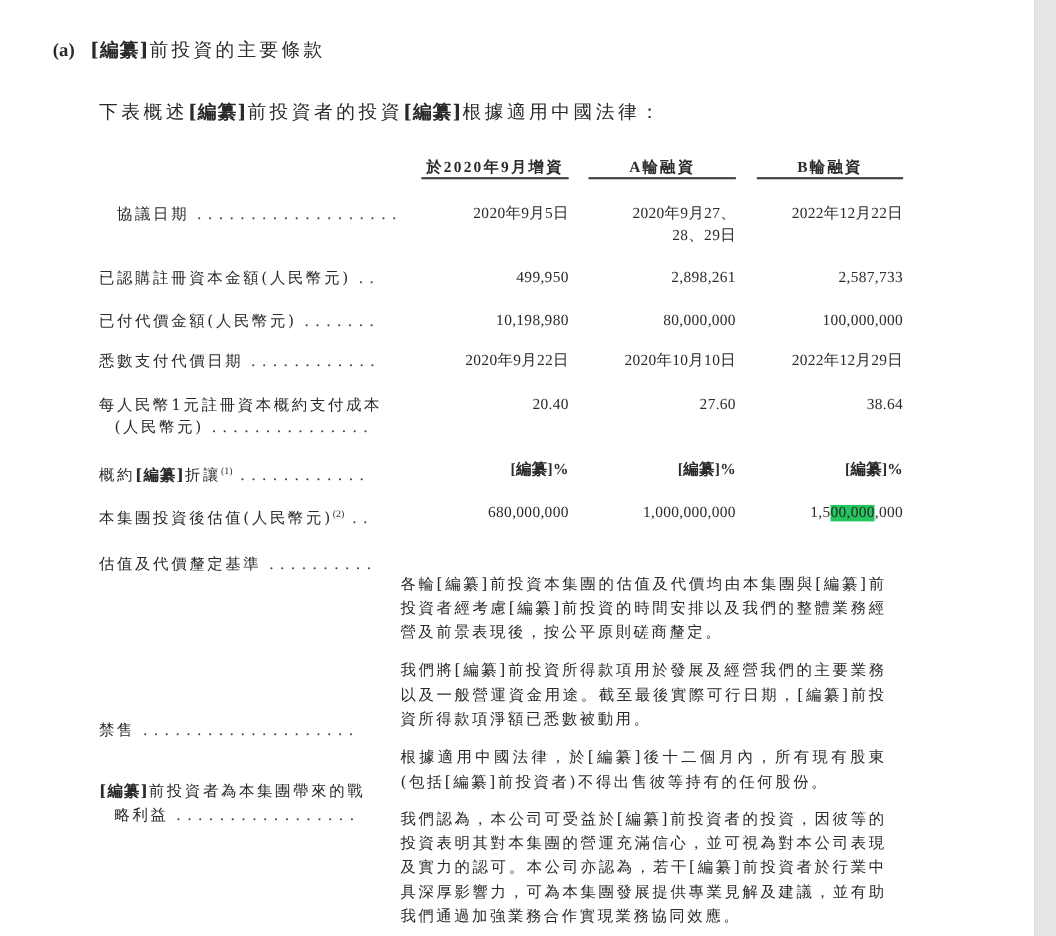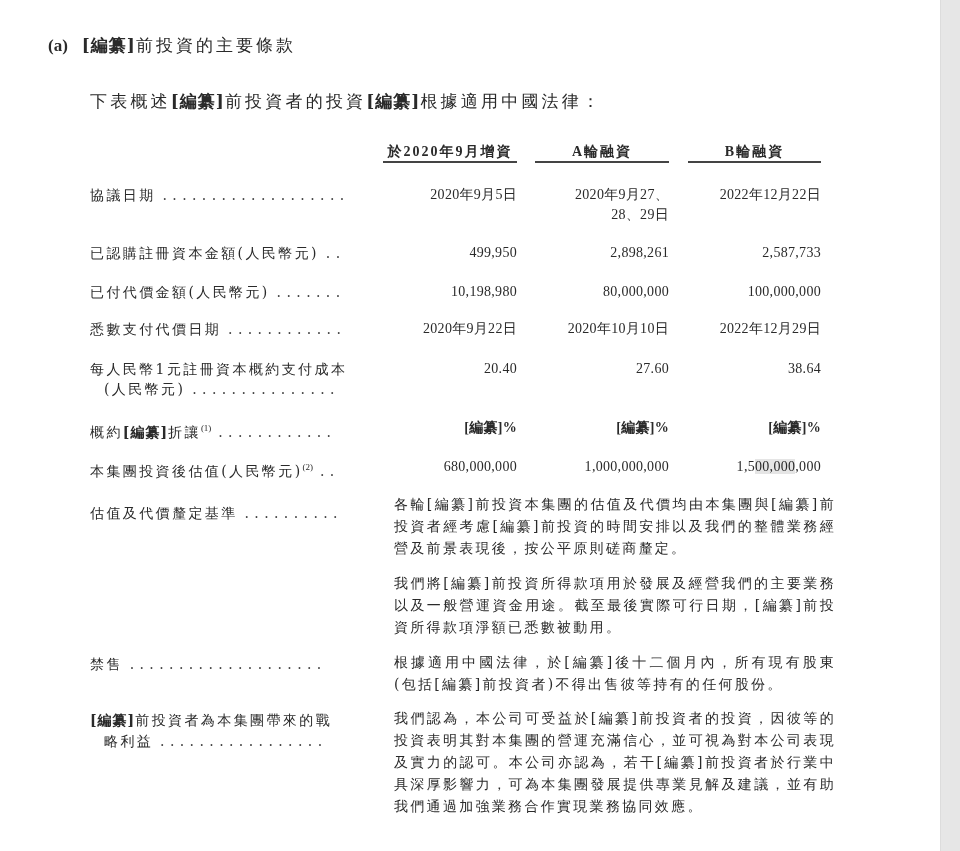--- a/index.html
+++ b/index.html
@@ -44,26 +44,26 @@
 
   .cell {
     position: absolute; font-size: 14px; text-align: right;
     font-family: "Liberation Serif", serif; line-height: 20px; white-space: nowrap;
     letter-spacing: 0.3px;
   }
   .c1 { left: 383px; width: 134px; }
   .c2 { left: 535px; width: 134px; }
   .c3 { left: 688px; width: 133px; }
 
-  .hl { background: #e5e5e5; }
+  .hl { background: #22c55e; }
 
   .para {
-    position: absolute; left: 394px; width: 442px;
+    position: absolute; left: 364px; width: 442px;
     font-size: 14px; line-height: 22px; letter-spacing: 2.3px;
-    text-align: justify; text-align-last: left;
+    text-align: justify; text-align-last: left; margin-top: 27px;
   }
 </style>
 </head>
 <body>
 
 <div class="page">
 
   <div class="section-heading">
     <span class="marker">(a)</span><span class="red">[編纂]</span><span>前投資的主要條款</span>
   </div>
@@ -75,21 +75,21 @@
   <div class="col-header" style="left:383px;width:134px;">
     <span>於</span><span>2020</span><span>年</span><span>9</span><span>月增資</span>
   </div>
   <div class="col-header" style="left:535px;width:134px;">
     <span>A</span><span>輪融資</span>
   </div>
   <div class="col-header" style="left:688px;width:133px;">
     <span>B</span><span>輪融資</span>
   </div>
 
-  <div class="row-label" style="top:185px;">
+  <div class="row-label" style="top:185px;text-align:right;">
     <span>協議日期</span> <span class="leader">...................</span>
   </div>
   <div class="cell c1 cjk" style="top:185px;">2020年9月5日</div>
   <div class="cell c2 cjk" style="top:185px;">2020年9月27、</div>
   <div class="cell c2 cjk" style="top:205px;">28、29日</div>
   <div class="cell c3 cjk" style="top:185px;">2022年12月22日</div>
 
   <div class="row-label" style="top:243px;">
     <span>已認購註冊資本金額(人民幣元)</span> <span class="leader">..</span>
   </div>

